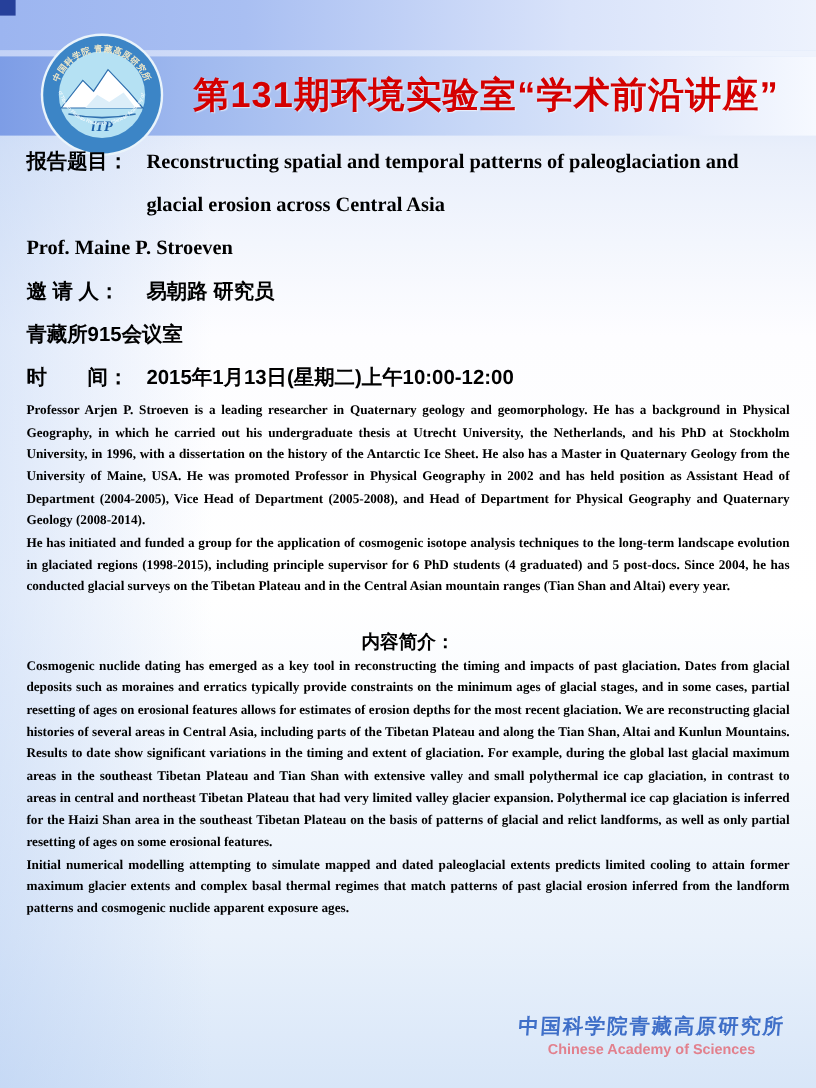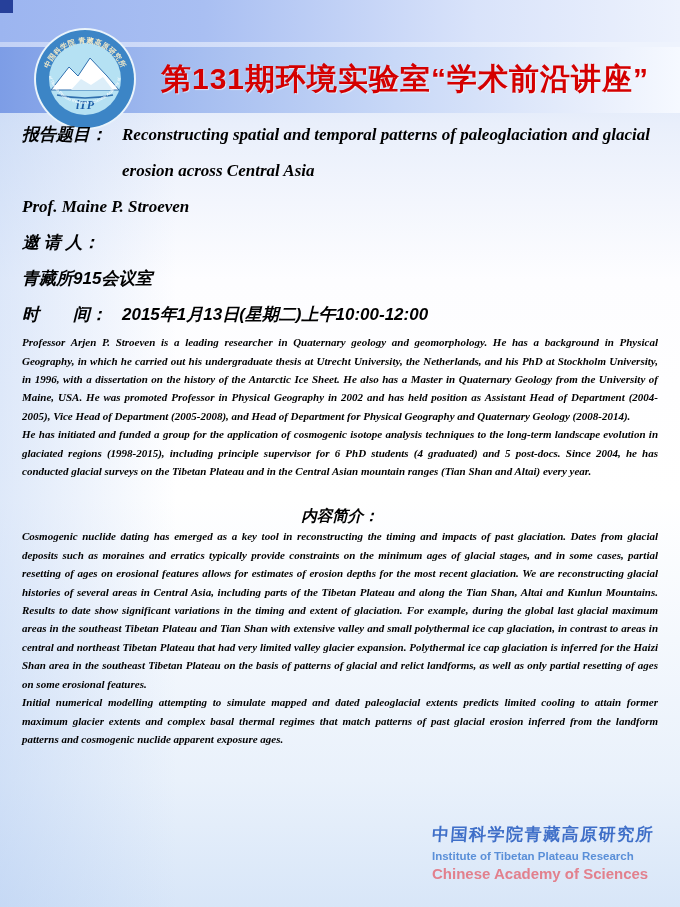--- a/index.html
+++ b/index.html
@@ -18,38 +18,38 @@
   .band-main{position:absolute;top:47px;left:0;width:100%;height:66px;
     background:linear-gradient(90deg,#7d9de6 0%,#9db7ee 22%,#c8d8f7 58%,#e9effc 88%,#f6f9ff 100%);}
   .corner-square{position:absolute;top:0;left:0;width:13px;height:13px;background:#26409a;}
   
   .logo{position:absolute;top:27px;left:33px;width:104px;height:104px;}
   
   .title{position:absolute;top:59px;left:161px;margin:0;
     font-size:30px;font-weight:900;letter-spacing:1px;color:#d40000;white-space:nowrap;
     text-shadow:1px 1px 1px rgba(255,255,255,.6);}
   
-  .content{position:absolute;top:117px;left:22px;right:22px;font-style:italic;}
+  .content{position:absolute;top:117px;left:22px;right:22px;}
   .fields{font-size:17px;font-weight:bold;line-height:2.12;}
   .field-row{display:flex;}
   .field-label{flex:0 0 100px;white-space:pre;}
   .field-value{flex:1;font-family:"Liberation Serif",serif;}
   .field-value.cjk{font-family:"Liberation Sans",sans-serif;}
   .sec-heading{font-size:15.5px;font-weight:bold;margin:0;}
   .bio-head{margin-top:13px;}
   .sec-heading .en{font-family:"Liberation Serif",serif;}
   .para{margin:0;font-family:"Liberation Serif",serif;font-weight:bold;
     font-size:11px;line-height:18.4px;text-align:justify;}
   .abs-head{margin-top:26px;text-align:center;}
   
   .footer-brand{position:absolute;right:26px;bottom:24px;text-align:left;line-height:1.3;}
   .footer-cn{font-size:17px;font-weight:bold;color:#3f6fc8;letter-spacing:1.5px;
     font-family:"Liberation Serif",serif;text-align:right;transform:skewX(-4deg);}
   .footer-en1{font-size:11.5px;font-weight:bold;color:#5a8fd8;margin-top:2px;}
-  .footer-en2{font-size:15px;font-weight:bold;color:#e2808d;}
+  .footer-en2{font-size:12px;font-weight:bold;color:#e2808d;text-align:center;}
 </style>
 </head>
 <body>
 
 <div class="poster">
 
   <div class="band-top"></div>
   <div class="band-strip"></div>
   <div class="band-main"></div>
   <div class="corner-square"></div>
@@ -83,20 +83,21 @@
     <div class="fields">
       <div class="field-row">
         <span class="field-label">报告题目：</span>
         <span class="field-value">Reconstructing spatial and temporal patterns of paleoglaciation and glacial erosion across Central Asia</span>
       </div>
       <div class="field-row">
         <span class="field-value">Prof. Maine P. Stroeven</span>
       </div>
       <div class="field-row">
         <span class="field-label">邀 请 人：</span>
+        <span class="field-value cjk">易朝路 研究员</span>
       </div>
       <div class="field-row">
         <span class="field-value cjk">青藏所915会议室</span>
       </div>
       <div class="field-row">
         <span class="field-label">时　　间：</span>
         <span class="field-value cjk">2015年1月13日(星期二)上午10:00-12:00</span>
       </div>
     </div>
 
@@ -108,17 +109,16 @@
     <div>
       <h2 class="sec-heading abs-head">内容简介：</h2>
       <p class="para">Cosmogenic nuclide dating has emerged as a key tool in reconstructing the timing and impacts of past glaciation. Dates from glacial deposits such as moraines and erratics typically provide constraints on the minimum ages of glacial stages, and in some cases, partial resetting of ages on erosional features allows for estimates of erosion depths for the most recent glaciation. We are reconstructing glacial histories of several areas in Central Asia, including parts of the Tibetan Plateau and along the Tian Shan, Altai and Kunlun Mountains. Results to date show significant variations in the timing and extent of glaciation. For example, during the global last glacial maximum areas in the southeast Tibetan Plateau and Tian Shan with extensive valley and small polythermal ice cap glaciation, in contrast to areas in central and northeast Tibetan Plateau that had very limited valley glacier expansion. Polythermal ice cap glaciation is inferred for the Haizi Shan area in the southeast Tibetan Plateau on the basis of patterns of glacial and relict landforms, as well as only partial resetting of ages on some erosional features.</p>
       <p class="para">Initial numerical modelling attempting to simulate mapped and dated paleoglacial extents predicts limited cooling to attain former maximum glacier extents and complex basal thermal regimes that match patterns of past glacial erosion inferred from the landform patterns and cosmogenic nuclide apparent exposure ages.</p>
     </div>
 
   </div>
 
   <div class="footer-brand">
     <div class="footer-cn">中国科学院青藏高原研究所</div>
-    <div class="footer-en1">Institute of Tibetan Plateau Research</div>
     <div class="footer-en2">Chinese Academy of Sciences</div>
   </div>
 
 </div>
 
 </body></html>

